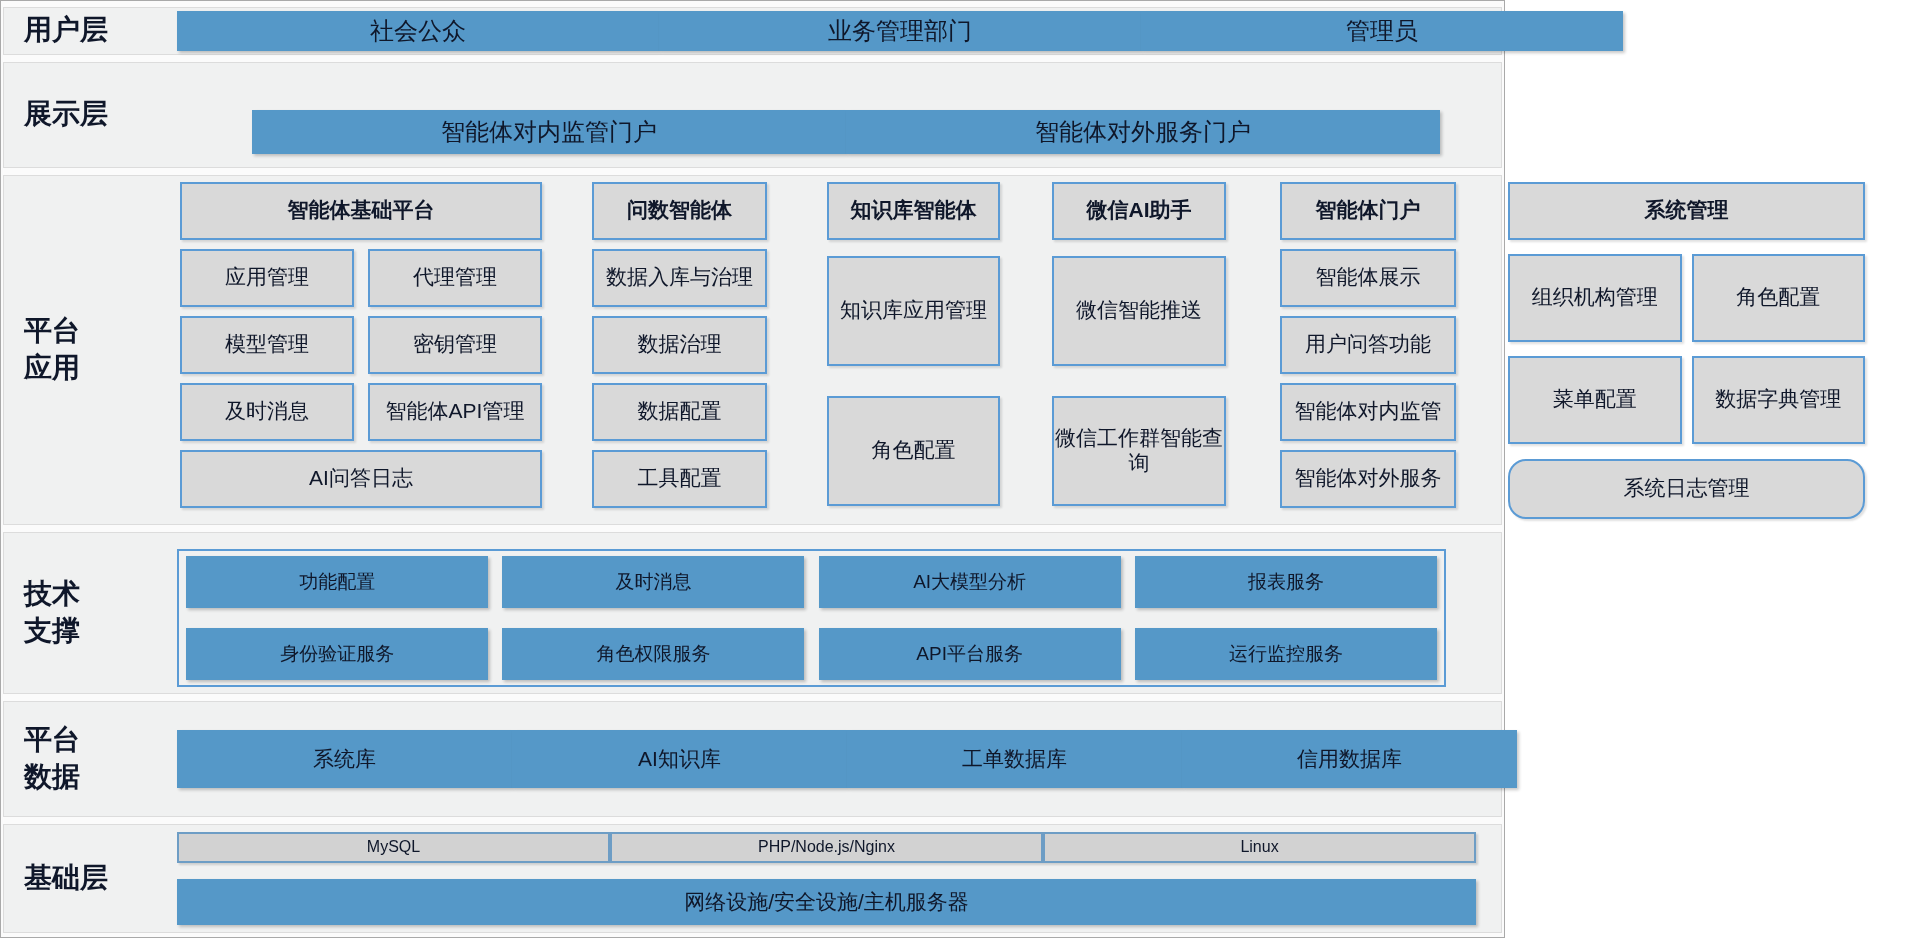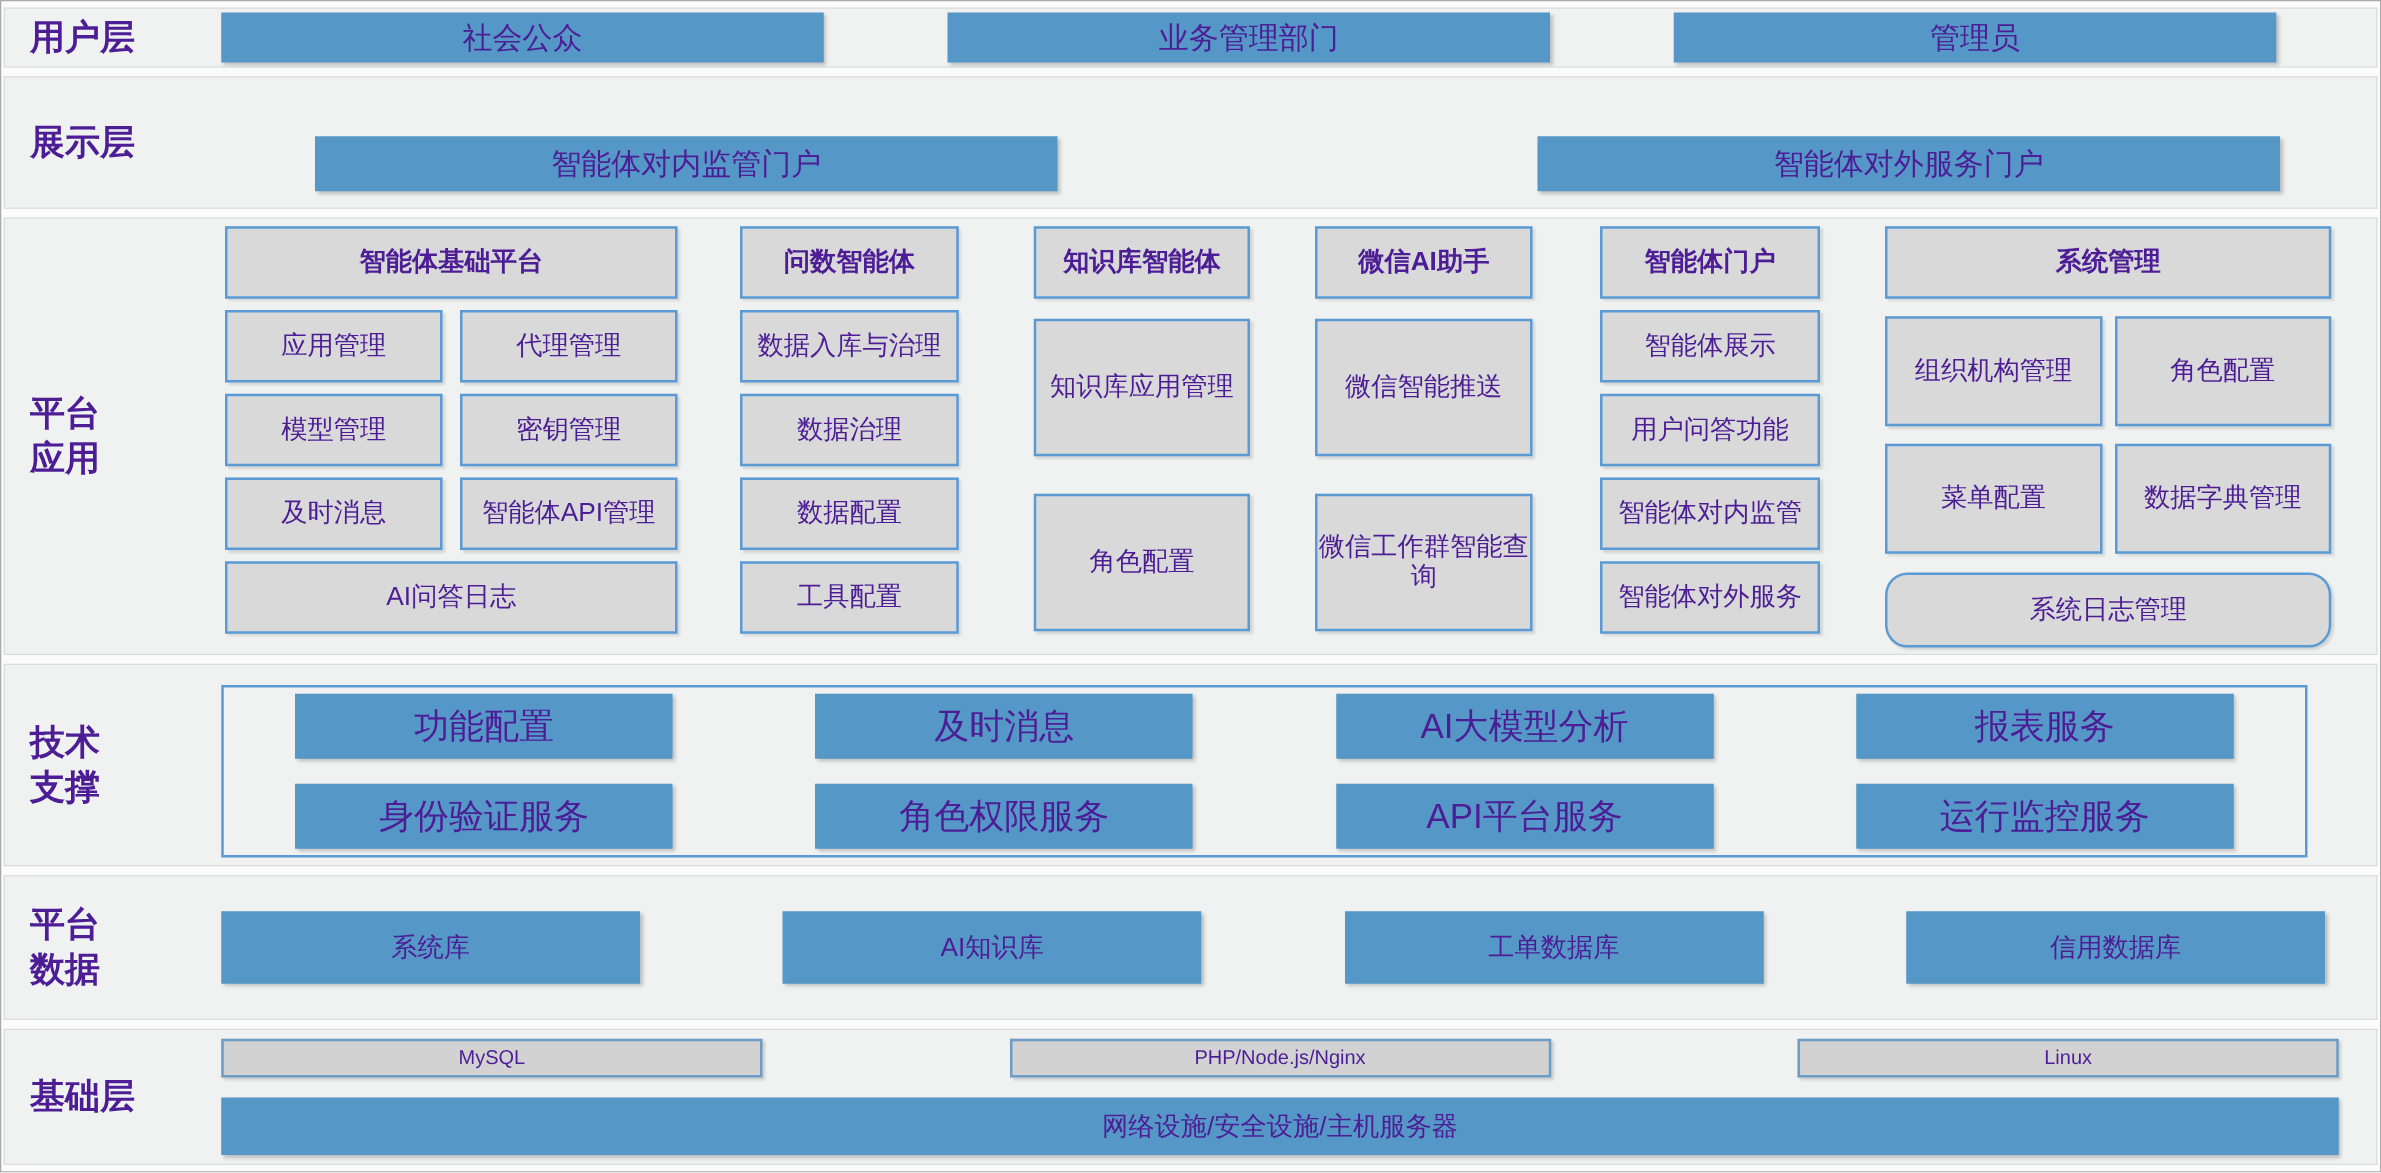--- a/index.html
+++ b/index.html
@@ -1,21 +1,21 @@
 <!DOCTYPE html>
 <html><head>
 <meta charset="utf-8">
 <style>
   html,body{margin:0;padding:0;background:#ffffff;}
   .page{
-    width:1905px;height:938px;box-sizing:border-box;
+    width:1505px;height:938px;box-sizing:border-box;
     background:#fbfbfb;border:1px solid #a9a9a9;
     display:flex;flex-direction:column;gap:7px;
     padding:5px 2px 4px 2px;
-    font-family:"Liberation Sans","DejaVu Sans",sans-serif;color:#4c1d95;
+    font-family:"Liberation Sans","DejaVu Sans",sans-serif;color:#0f172a;justify-content:center;
   }
   .band{background:#f0f1f1;border:1px solid #dcdcdc;display:flex;box-sizing:border-box;}
   .band-label{
     flex:0 0 173px;display:flex;flex-direction:column;justify-content:center;
     padding-left:20px;box-sizing:border-box;font-weight:700;font-size:28px;line-height:1.3;
   }
   .band-content{flex:1;box-sizing:border-box;}
 
   .bluebox{
     background:#5598c8;display:flex;align-items:center;justify-content:center;
@@ -59,21 +59,21 @@
   .c6 .pairrow .graycell{flex:1;height:88px;}
   .c6 .footercell{height:60px;margin-top:15px;border-radius:18px;}
 
   
   .band-tech{height:162px;}
   .band-tech .band-content{padding-top:16px;margin-right:55px;}
   .techouter{border:2px solid #5b9bd5;height:138px;box-sizing:border-box;
     display:flex;flex-direction:column;justify-content:center;gap:20px;}
   .techrow{display:flex;}
   .techslot{flex:1;display:flex;justify-content:center;}
-  .techbox{width:302px;height:52px;font-size:28px;}
+  .techbox{width:302px;height:52px;font-size:19px;}
 
   
   .band-data{height:116px;}
   .band-data .band-content{display:flex;align-items:center;justify-content:space-between;margin-right:41px;}
   .databox{width:335px;height:58px;font-size:21px;}
 
   
   .band-base{height:109px;}
   .band-base .band-content{display:flex;flex-direction:column;margin-right:30px;padding-top:7px;}
   .baserow{display:flex;justify-content:space-between;}

